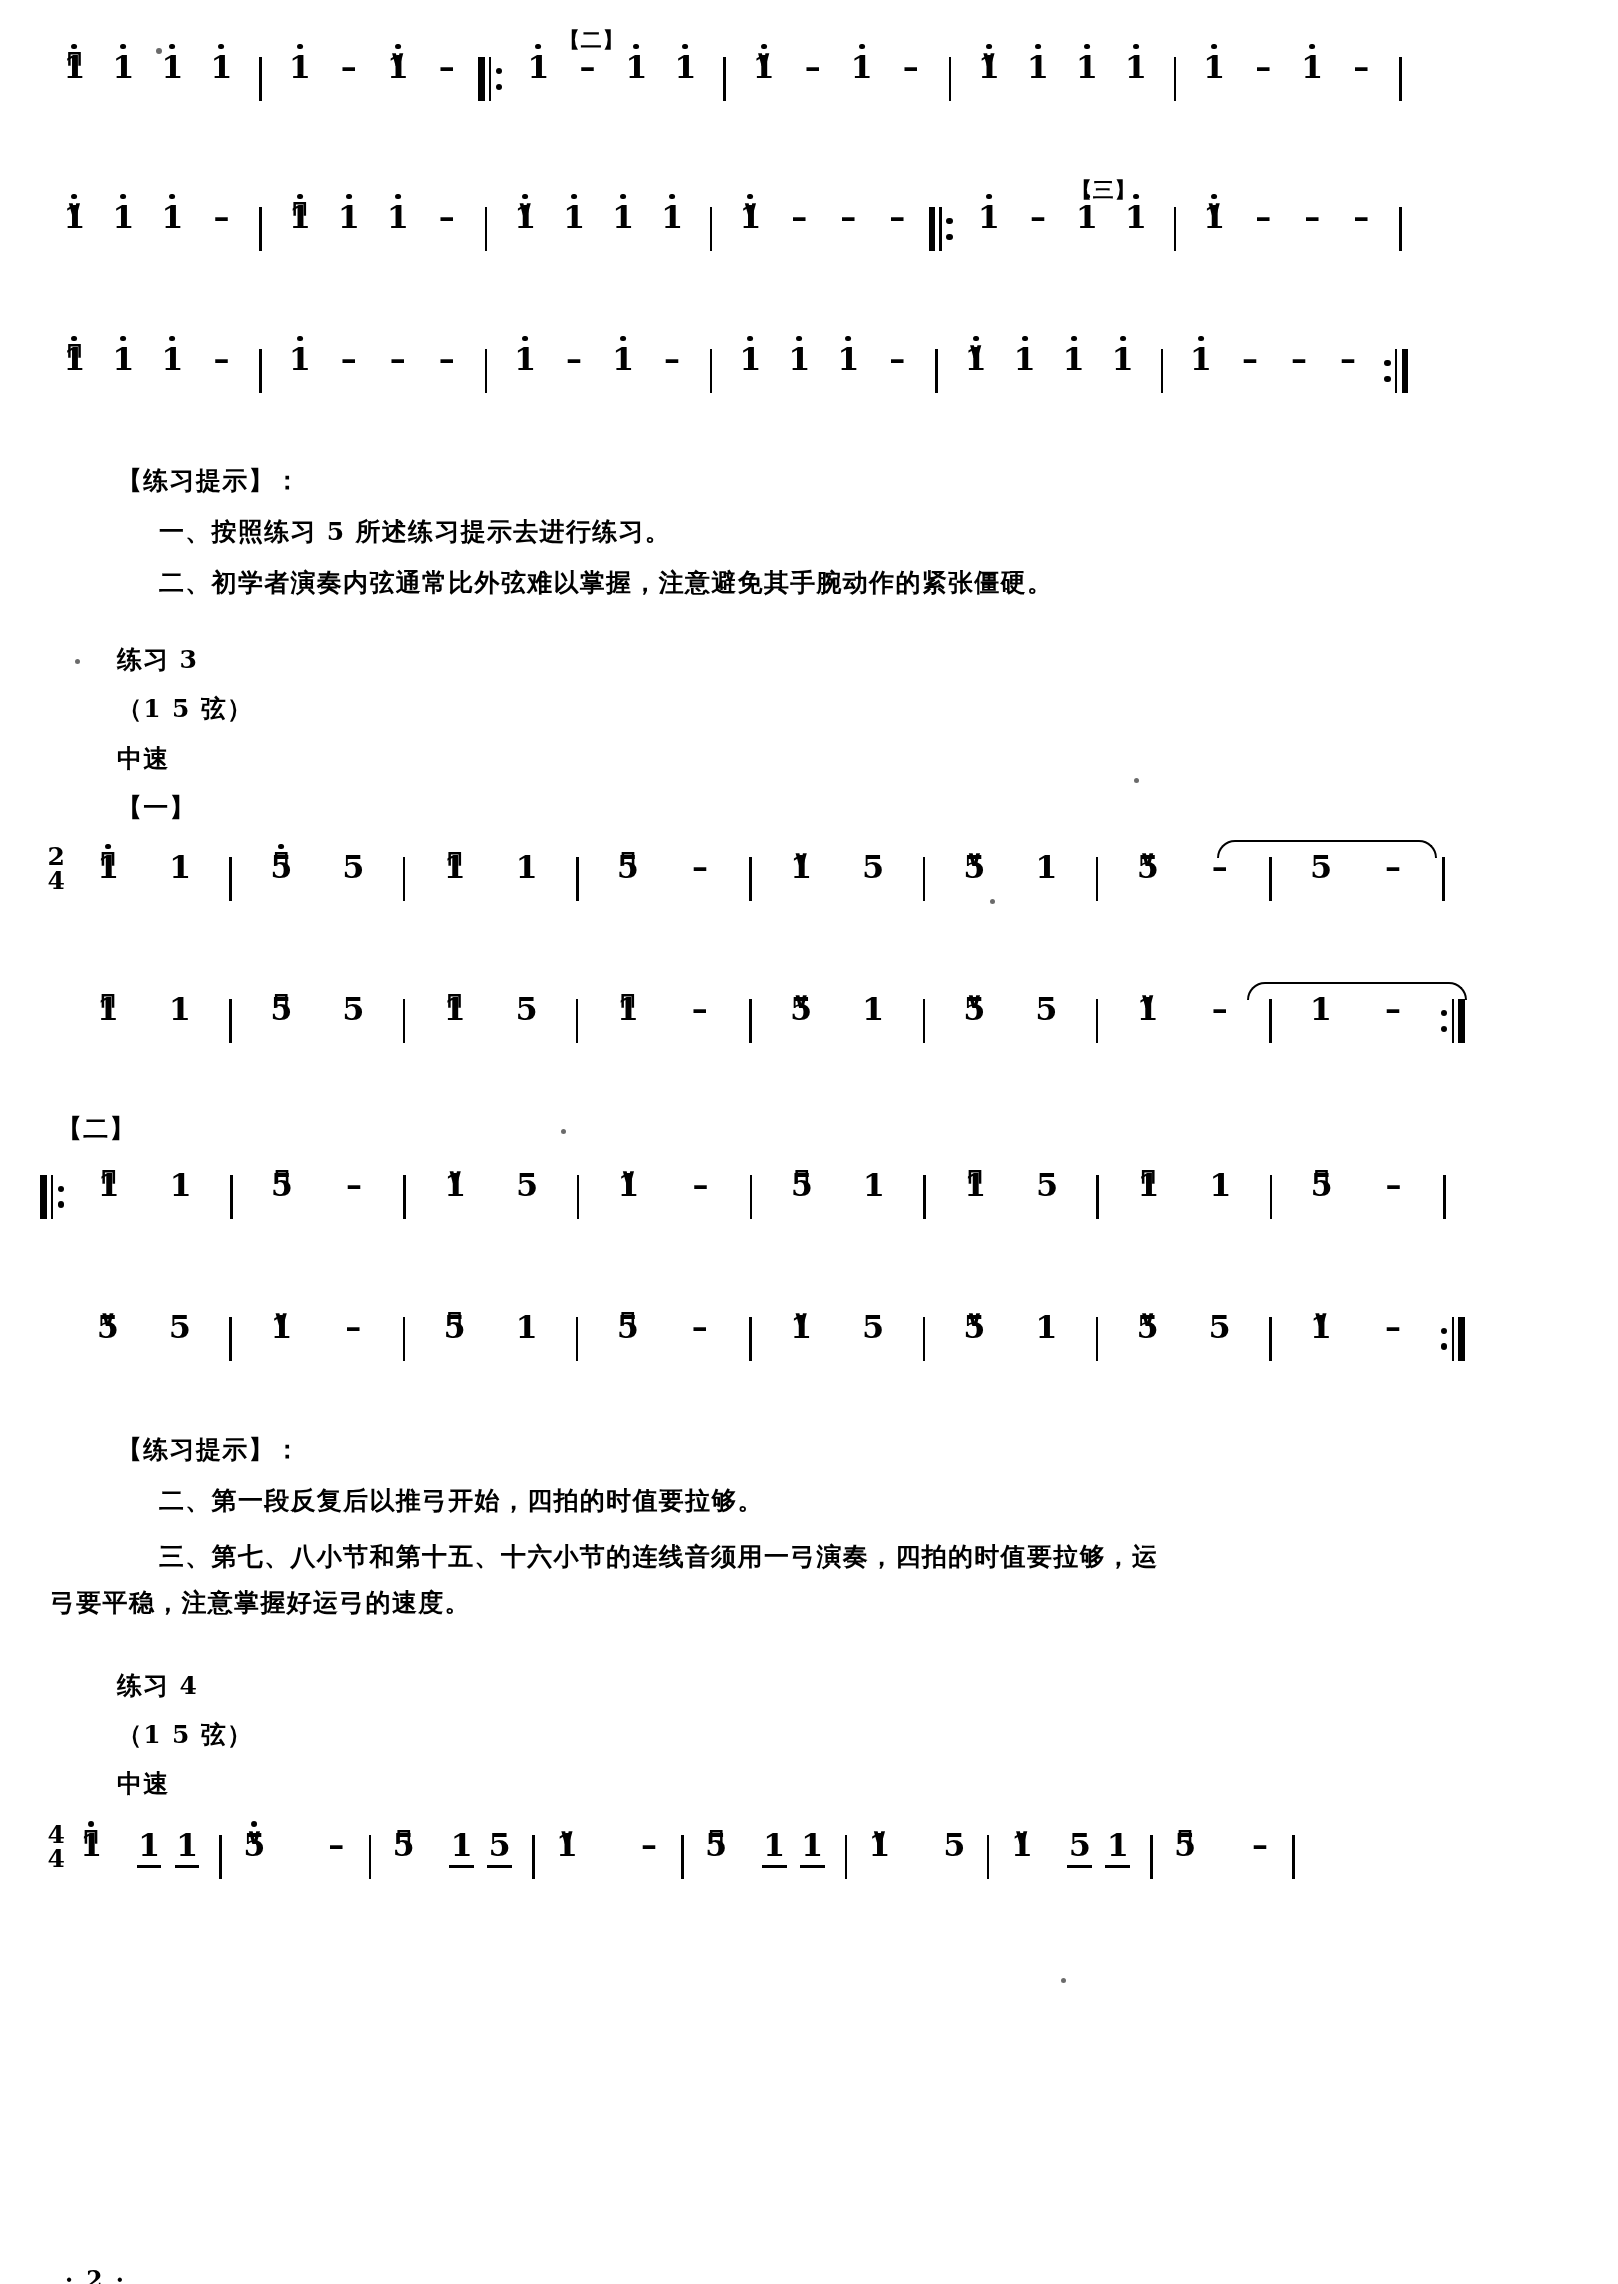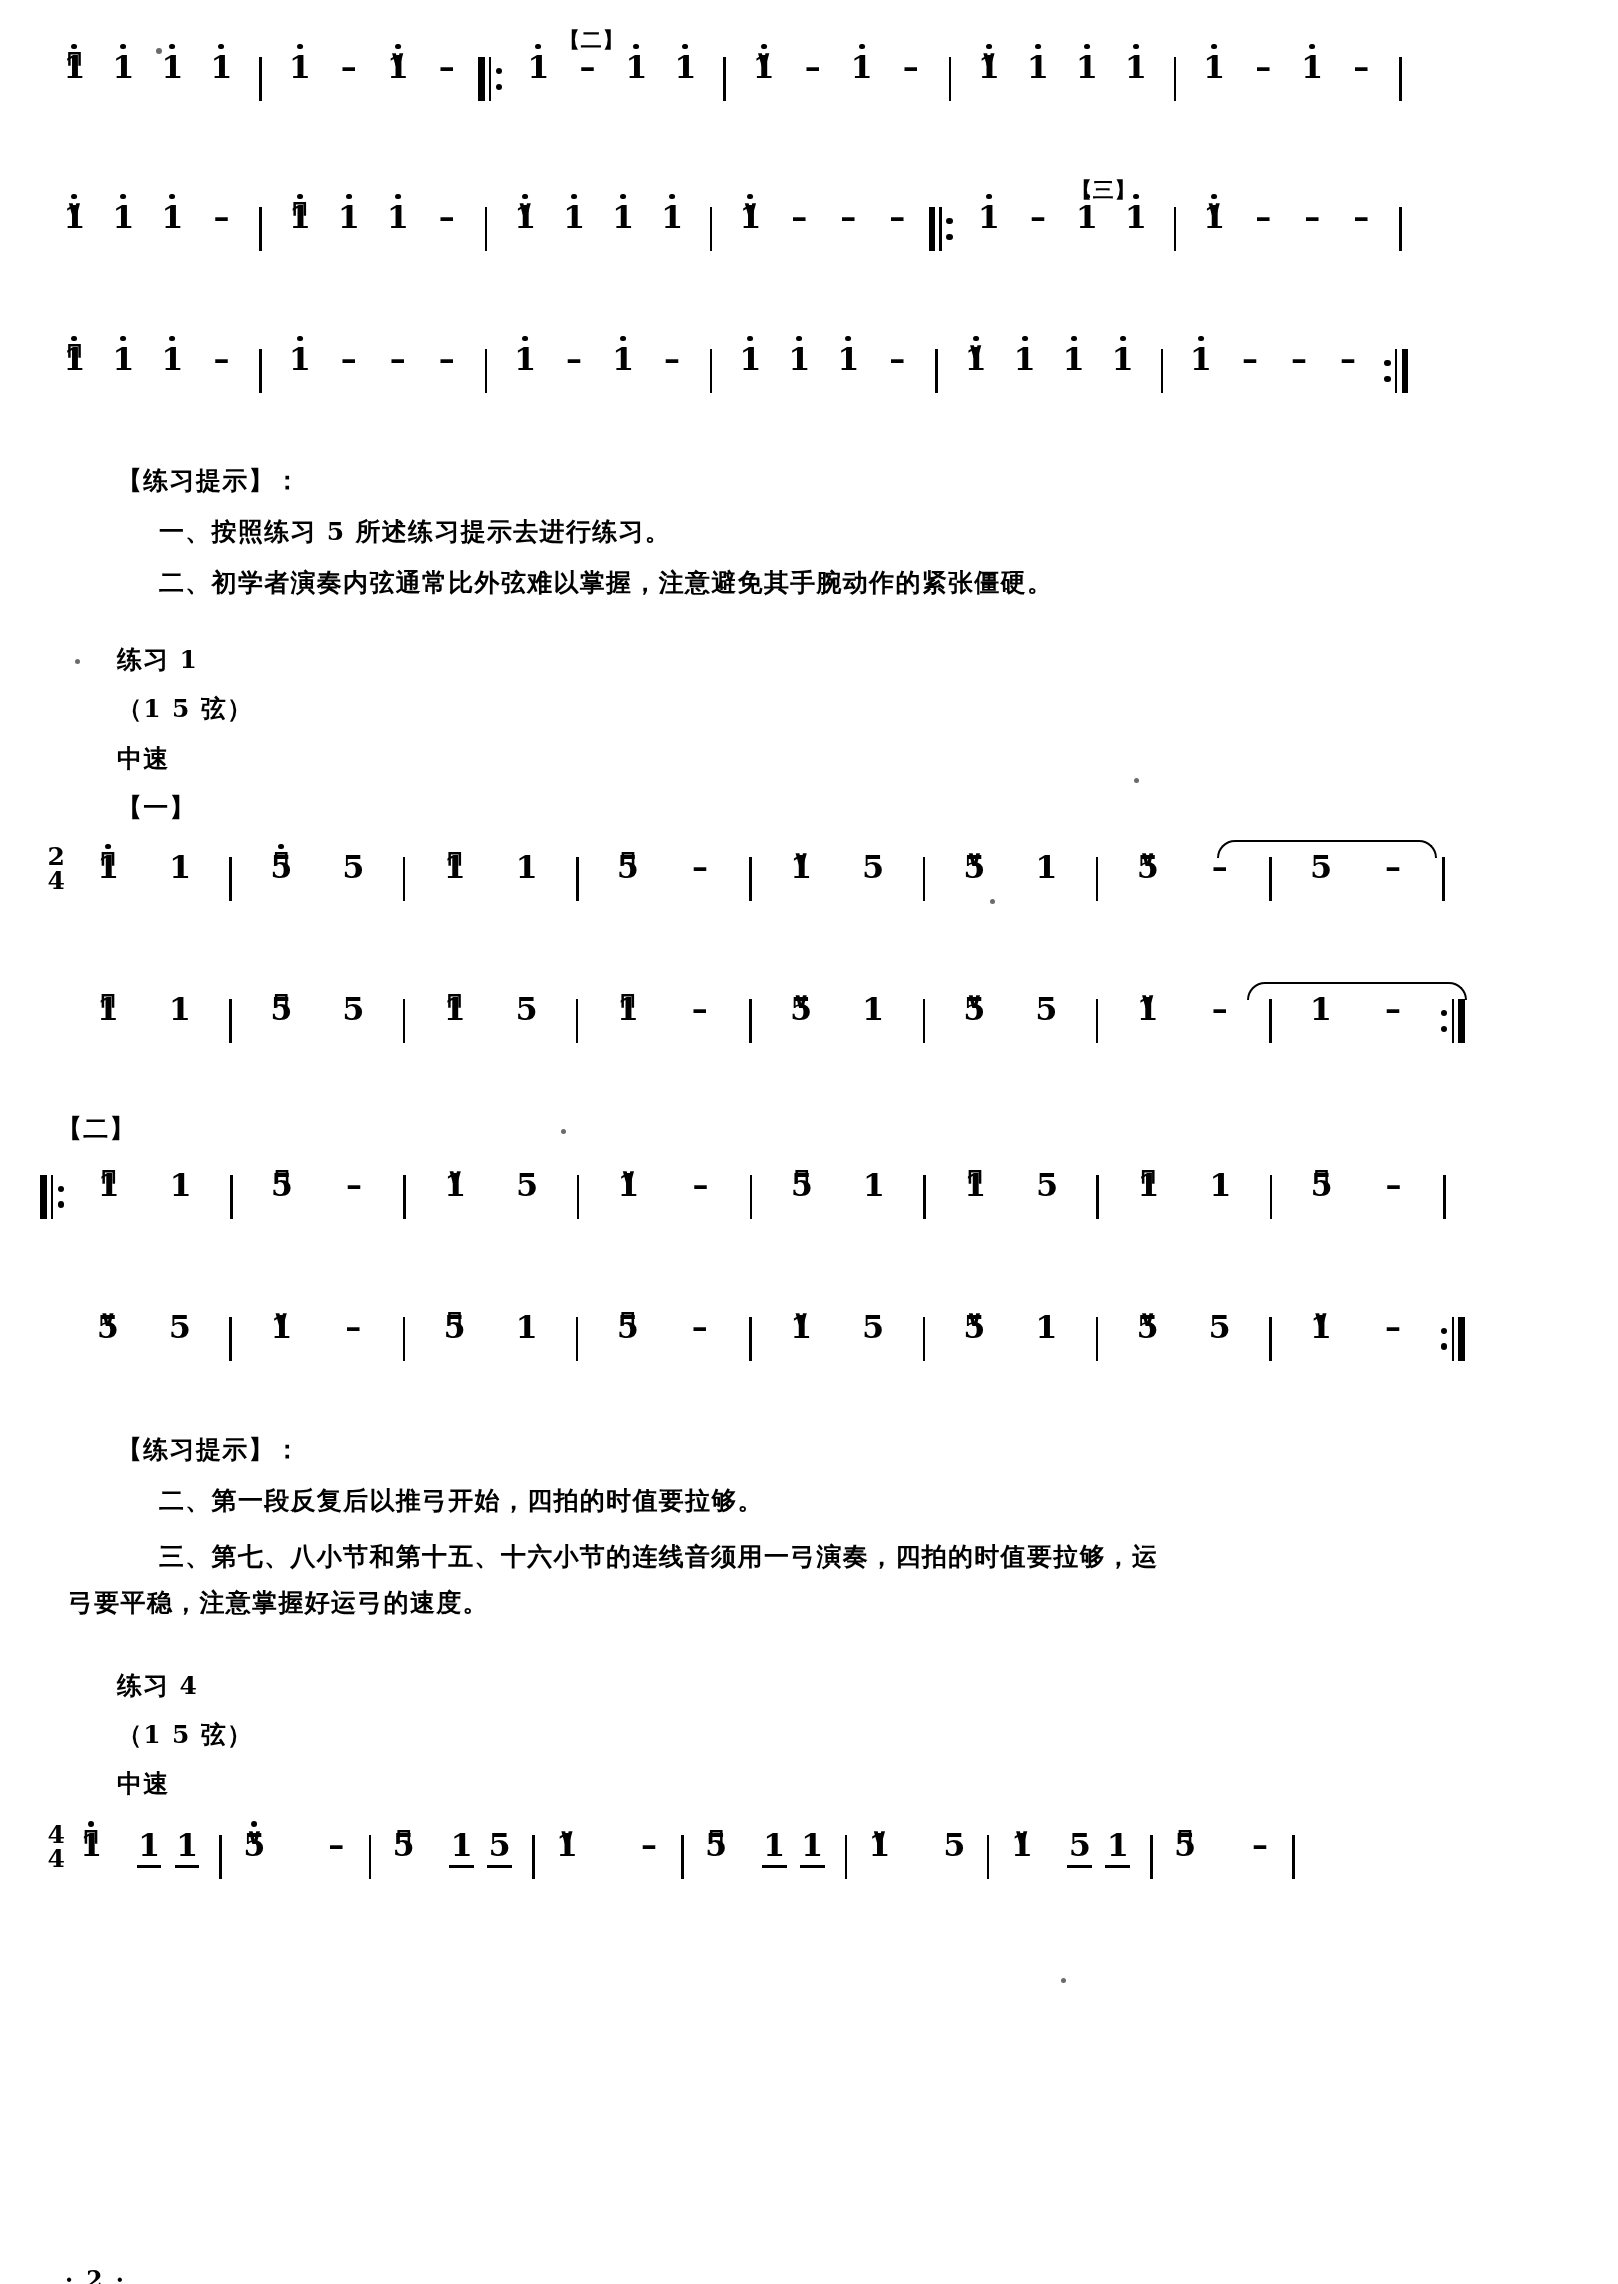--- a/index.html
+++ b/index.html
@@ -164,21 +164,21 @@
   }
   .heading {
     padding-left: 117px;
   }
   .para {
     padding-left: 159px;
     padding-right: 67px;
     text-indent: 0;
   }
   .para.cont {
-    padding-left: 68px;
+    padding-left: 50px;
   }
   .sub {
     padding-left: 117px;
   }
   .block { margin: 0; }
   .pagenum {
     position: absolute;
     left: 65px;
     bottom: 23.4px;
     font-family: "DejaVu Serif", "Liberation Serif", serif;
@@ -333,21 +333,21 @@
     </div>
   </div>
 
   <div style="margin-top:37px;">
     <div class="txt heading block">【练习提示】：</div>
     <div class="txt para block" style="margin-top:13.4px;">一、按照练习 5 所述练习提示去进行练习。</div>
     <div class="txt para block" style="margin-top:13.4px;">二、初学者演奏内弦通常比外弦难以掌握，注意避免其手腕动作的紧张僵硬。</div>
   </div>
 
   <div style="margin-top:40px;">
-    <div class="txt sub block">练习 1</div>
+    <div class="txt sub block">练习 3</div>
     <div class="txt sub block" style="margin-top:11.7px;">（1 5 弦）</div>
     <div class="txt sub block" style="margin-top:11.7px;">中速</div>
     <div class="txt sub block" style="margin-top:11.7px;">【一】</div>
   </div>
 
   <div class="staff" style="margin-top:6.7px;padding-left:42px;">
     <div class="tie flat" style="left:1217px;top:6.7px;width:216px;"></div>
     <div class="timesig">
       <span>2</span>
       <span>4</span>

